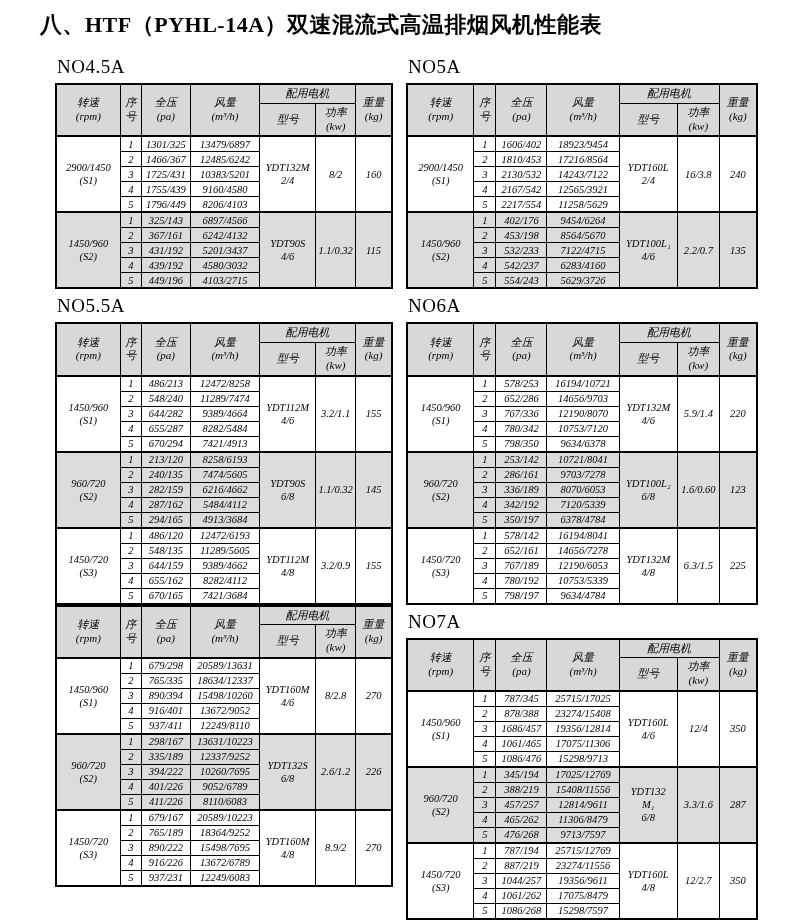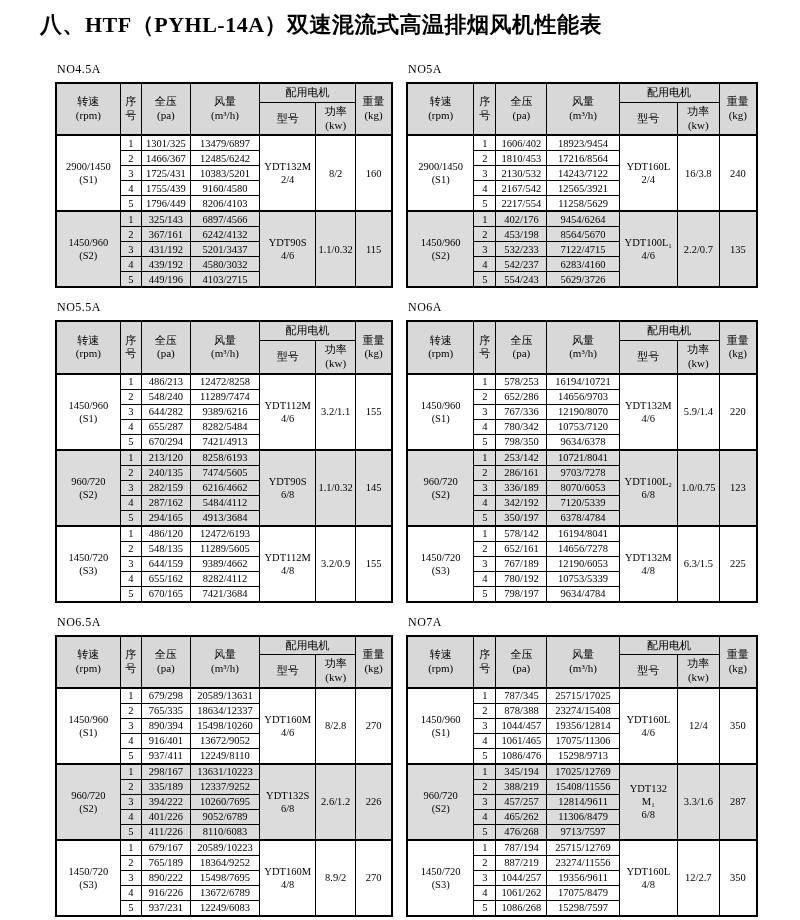--- a/index.html
+++ b/index.html
@@ -19,24 +19,25 @@
     letter-spacing:0.5px;
   }
   .subtitle{font-size:13.5px;margin:0 0 0 16px;letter-spacing:1px;}
   .grid{
     display:grid;
     grid-template-columns:338px 352px;
     column-gap:13px;
     margin-left:15px;
     align-items:start;
   }
-  .caption{font-size:12px;margin:12px 0 5px 2px;letter-spacing:0.5px;}
+  .caption{font-size:19px;margin:6px 0 5px 2px;letter-spacing:0.5px;}
   table.perf{
     border-collapse:collapse;table-layout:fixed;width:100%;
     border:2px solid var(--border);
+    font-style:italic;
   }
   table.perf th,table.perf td{
     border:1px solid var(--border);
     text-align:center;vertical-align:middle;
     padding:0;white-space:pre-line;overflow:hidden;
   }
   table.perf th{
     background:var(--header-bg);
     font-weight:normal;font-size:11px;line-height:1.25;padding:2px 0;
   }
@@ -296,21 +297,21 @@
               <td class="weight-cell" rowspan="5">155</td>
             </tr>
             <tr>
               <td class="seq-cell">2</td>
               <td class="pressure-cell">548/240</td>
               <td class="flow-cell">11289/7474</td>
             </tr>
             <tr>
               <td class="seq-cell">3</td>
               <td class="pressure-cell">644/282</td>
-              <td class="flow-cell">9389/6216</td>
+              <td class="flow-cell">9389/4664</td>
             </tr>
             <tr>
               <td class="seq-cell">4</td>
               <td class="pressure-cell">655/287</td>
               <td class="flow-cell">8282/5484</td>
             </tr>
             <tr>
               <td class="seq-cell">5</td>
               <td class="pressure-cell">670/294</td>
               <td class="flow-cell">7421/4913</td>
@@ -450,21 +451,21 @@
           </tbody>
           <tbody class="shaded">
             <tr>
               <td class="speed-cell" rowspan="5">960/720
 (S2)</td>
               <td class="seq-cell">1</td>
               <td class="pressure-cell">253/142</td>
               <td class="flow-cell">10721/8041</td>
               <td class="model-cell" rowspan="5">YDT100L₂
 6/8</td>
-              <td class="power-cell" rowspan="5">1.0/0.75</td>
+              <td class="power-cell" rowspan="5">1.6/0.60</td>
               <td class="weight-cell" rowspan="5">123</td>
             </tr>
             <tr>
               <td class="seq-cell">2</td>
               <td class="pressure-cell">286/161</td>
               <td class="flow-cell">9703/7278</td>
             </tr>
             <tr>
               <td class="seq-cell">3</td>
               <td class="pressure-cell">336/189</td>
@@ -510,21 +511,20 @@
             </tr>
             <tr>
               <td class="seq-cell">5</td>
               <td class="pressure-cell">798/197</td>
               <td class="flow-cell">9634/4784</td>
             </tr>
           </tbody>
         </table>
       </div>
       <div class="tcell">
-        <div class="caption">NO6.5A</div>
         <table class="perf">
           <colgroup>
             <col style="width: 19.1%;">
             <col style="width: 6.3%;">
             <col style="width: 14.6%;">
             <col style="width: 20.6%;">
             <col style="width: 16.7%;">
             <col style="width: 11.9%;">
             <col style="width: 10.8%;">
           </colgroup>
@@ -693,21 +693,21 @@
               <td class="power-cell" rowspan="5">12/4</td>
               <td class="weight-cell" rowspan="5">350</td>
             </tr>
             <tr>
               <td class="seq-cell">2</td>
               <td class="pressure-cell">878/388</td>
               <td class="flow-cell">23274/15408</td>
             </tr>
             <tr>
               <td class="seq-cell">3</td>
-              <td class="pressure-cell">1044/457</td>
+              <td class="pressure-cell">1686/457</td>
               <td class="flow-cell">19356/12814</td>
             </tr>
             <tr>
               <td class="seq-cell">4</td>
               <td class="pressure-cell">1061/465</td>
               <td class="flow-cell">17075/11306</td>
             </tr>
             <tr>
               <td class="seq-cell">5</td>
               <td class="pressure-cell">1086/476</td>

